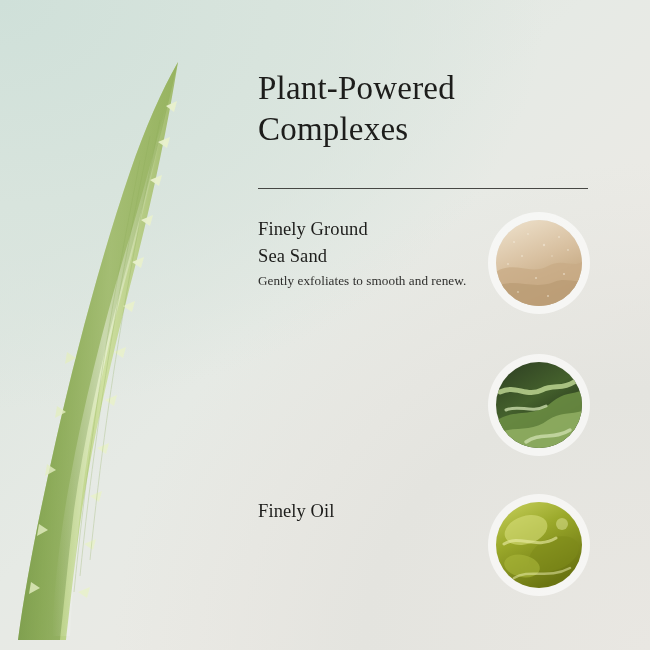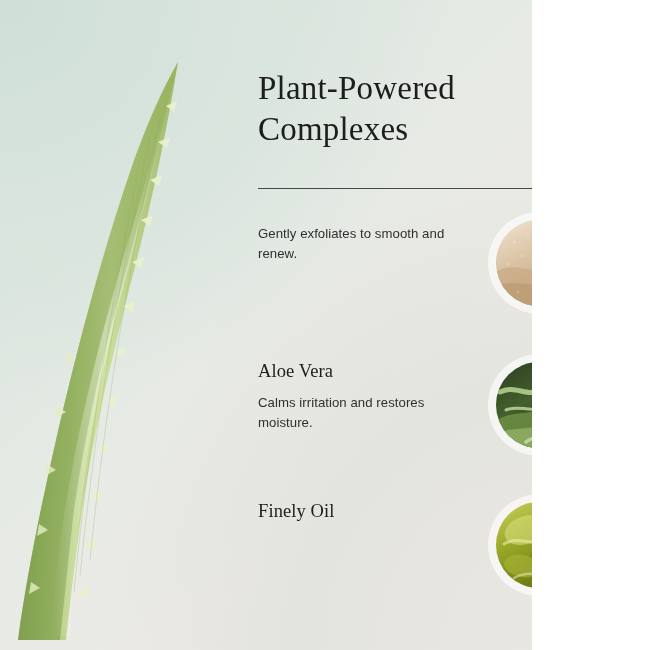--- a/index.html
+++ b/index.html
@@ -8,21 +8,21 @@
   }
   body {
     width: 650px;
     height: 650px;
     overflow: hidden;
     font-family: "Liberation Sans", sans-serif;
   }
 
   #card {
     position: relative;
-    width: 532px;
+    width: 650px;
     height: 650px;
     background:
       radial-gradient(120% 90% at 0% 0%, #cfe0d9 0%, #d8e4dd 35%, rgba(226,232,228,0) 70%),
       radial-gradient(110% 100% at 100% 100%, #e9e7e2 0%, #e4e4df 40%, rgba(228,228,223,0) 75%),
       linear-gradient(135deg, #d7e3dc 0%, #e6eae5 45%, #eceae5 70%, #e9e6e0 100%);
     overflow: hidden;
   }
 
   
   .plant-wrap {
@@ -93,22 +93,22 @@
   }
   .item-name {
     font-family: "Liberation Serif", serif;
     font-size: 18.5px;
     line-height: 27px;
     color: #1d1d1b;
     font-weight: 400;
     letter-spacing: 0.1px;
   }
   .item-desc {
-    margin-top: 8px;
-    font-family: Liberation Sans, sans-serif;
+    margin-top: 1px;
+    font-family: Liberation Serif, serif;
     font-size: 13.2px;
     line-height: 19.5px;
     color: #2f2f2d;
     letter-spacing: 0.05px;
   }
 
   .thumb {
     position: absolute;
     left: 238px;
     top: 4px;
@@ -218,20 +218,22 @@
       <div>Complexes</div>
     </div>
 
     <div class="rule"></div>
 
     <div class="items">
 
       <div class="item item-0">
         <div class="item-text">
           <div class="item-name">
+            <div>Finely Ground</div>
+            <div>Sea Sand</div>
           </div>
           <div class="item-desc">Gently exfoliates to smooth and renew.</div>
         </div>
         <div class="thumb">
           <svg width="86" height="86" viewBox="0 0 86 86" aria-hidden="true">
             <defs>
               <linearGradient id="sandG" x1="0" y1="0" x2="0.4" y2="1">
                 <stop offset="0%" stop-color="#efe3ce"></stop>
                 <stop offset="55%" stop-color="#d8c0a0"></stop>
                 <stop offset="100%" stop-color="#bfa178"></stop>
@@ -254,24 +256,20 @@
               <circle cx="22" cy="72" r="0.9"></circle>
                 <circle cx="52" cy="76" r="1"></circle>
             </g>
           </svg>
         </div>
       </div>
 
       <div class="spacer-a"></div>
 
       <div class="item item-1">
-        <div class="item-text">
-          <div class="item-name">Aloe Vera</div>
-          <div class="item-desc">Calms irritation and restores moisture.</div>
-        </div>
         <div class="thumb">
           <svg width="86" height="86" viewBox="0 0 86 86" aria-hidden="true">
             <defs>
               <linearGradient id="aloeG" x1="0" y1="0" x2="0.6" y2="1">
                 <stop offset="0%" stop-color="#2c3d22"></stop>
                 <stop offset="50%" stop-color="#44602c"></stop>
                 <stop offset="100%" stop-color="#1e2c17"></stop>
               </linearGradient>
             </defs>
             <rect width="86" height="86" fill="url(#aloeG)"></rect>

